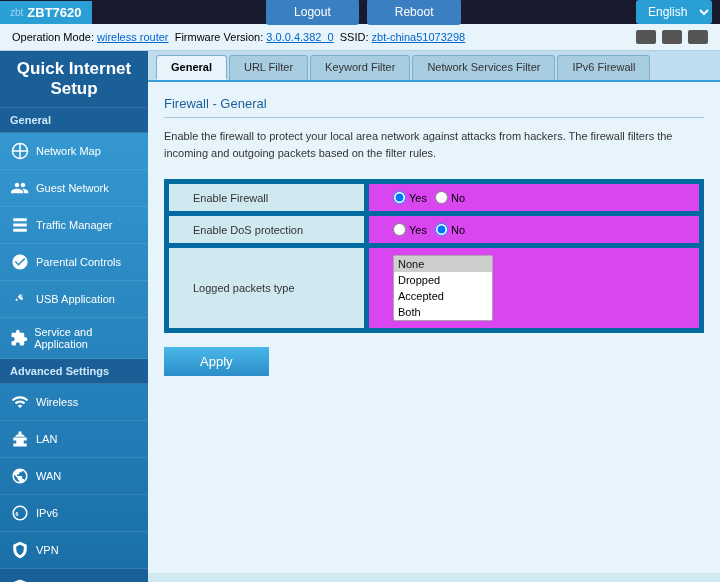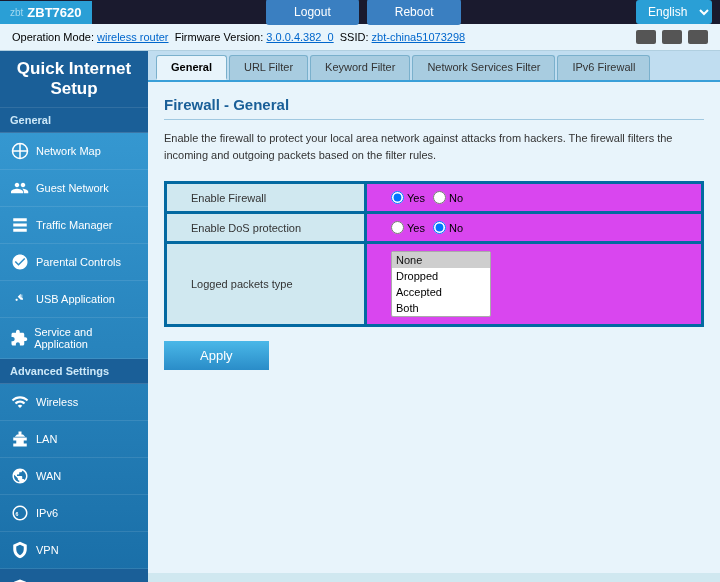--- a/index.html
+++ b/index.html
@@ -33,26 +33,26 @@
     
     .main { flex: 1; background: #e8f4fb; overflow: auto; }
 
     
     .tabs { display: flex; background: #c0ddf0; border-bottom: 2px solid #3a9fd8; padding-top: 4px; padding-left: 8px; }
     .tab { padding: 5px 14px; font-size: 11px; cursor: pointer; border-radius: 3px 3px 0 0; background: #a8cce0; color: #333; border: 1px solid #7ab0cc; border-bottom: none; margin-right: 2px; }
     .tab.active { background: #e8f4fb; color: #000; font-weight: bold; border-bottom: 2px solid #e8f4fb; }
 
     
     .content { padding: 14px 16px; }
-    .content-title { font-size: 15px; font-weight: bold; color: #1a5f98; margin-bottom: 10px; border-bottom: 1px solid #a0c8e0; padding-bottom: 6px; }
+    .content-title { font-size: 13px; font-weight: normal; color: #1a5f98; margin-bottom: 10px; border-bottom: 1px solid #a0c8e0; padding-bottom: 6px; }
     .content-desc { font-size: 11px; color: #333; margin-bottom: 18px; line-height: 1.5; }
 
     
     .form-table { width: 100%; border-collapse: collapse; }
-    .form-table tr td { border: 3px solid #0369a1; padding: 7px 24px; }
+    .form-table tr td { border: 5px solid #0369a1; padding: 7px 24px; }
     .form-table tr td:first-child { background: #d0e8f0; width: 200px; color: #333; font-size: 11px; }
     .form-table tr td:last-child { background: #d946ef; font-size: 11px; }
     .radio-group { display: flex; align-items: center; gap: 8px; }
     .radio-group label { display: flex; align-items: center; gap: 3px; cursor: pointer; }
 
     
     .packet-select { width: 100px; border: 1px solid #aaa; font-size: 11px; }
     .packet-select option { padding: 2px 4px; }
 
     

